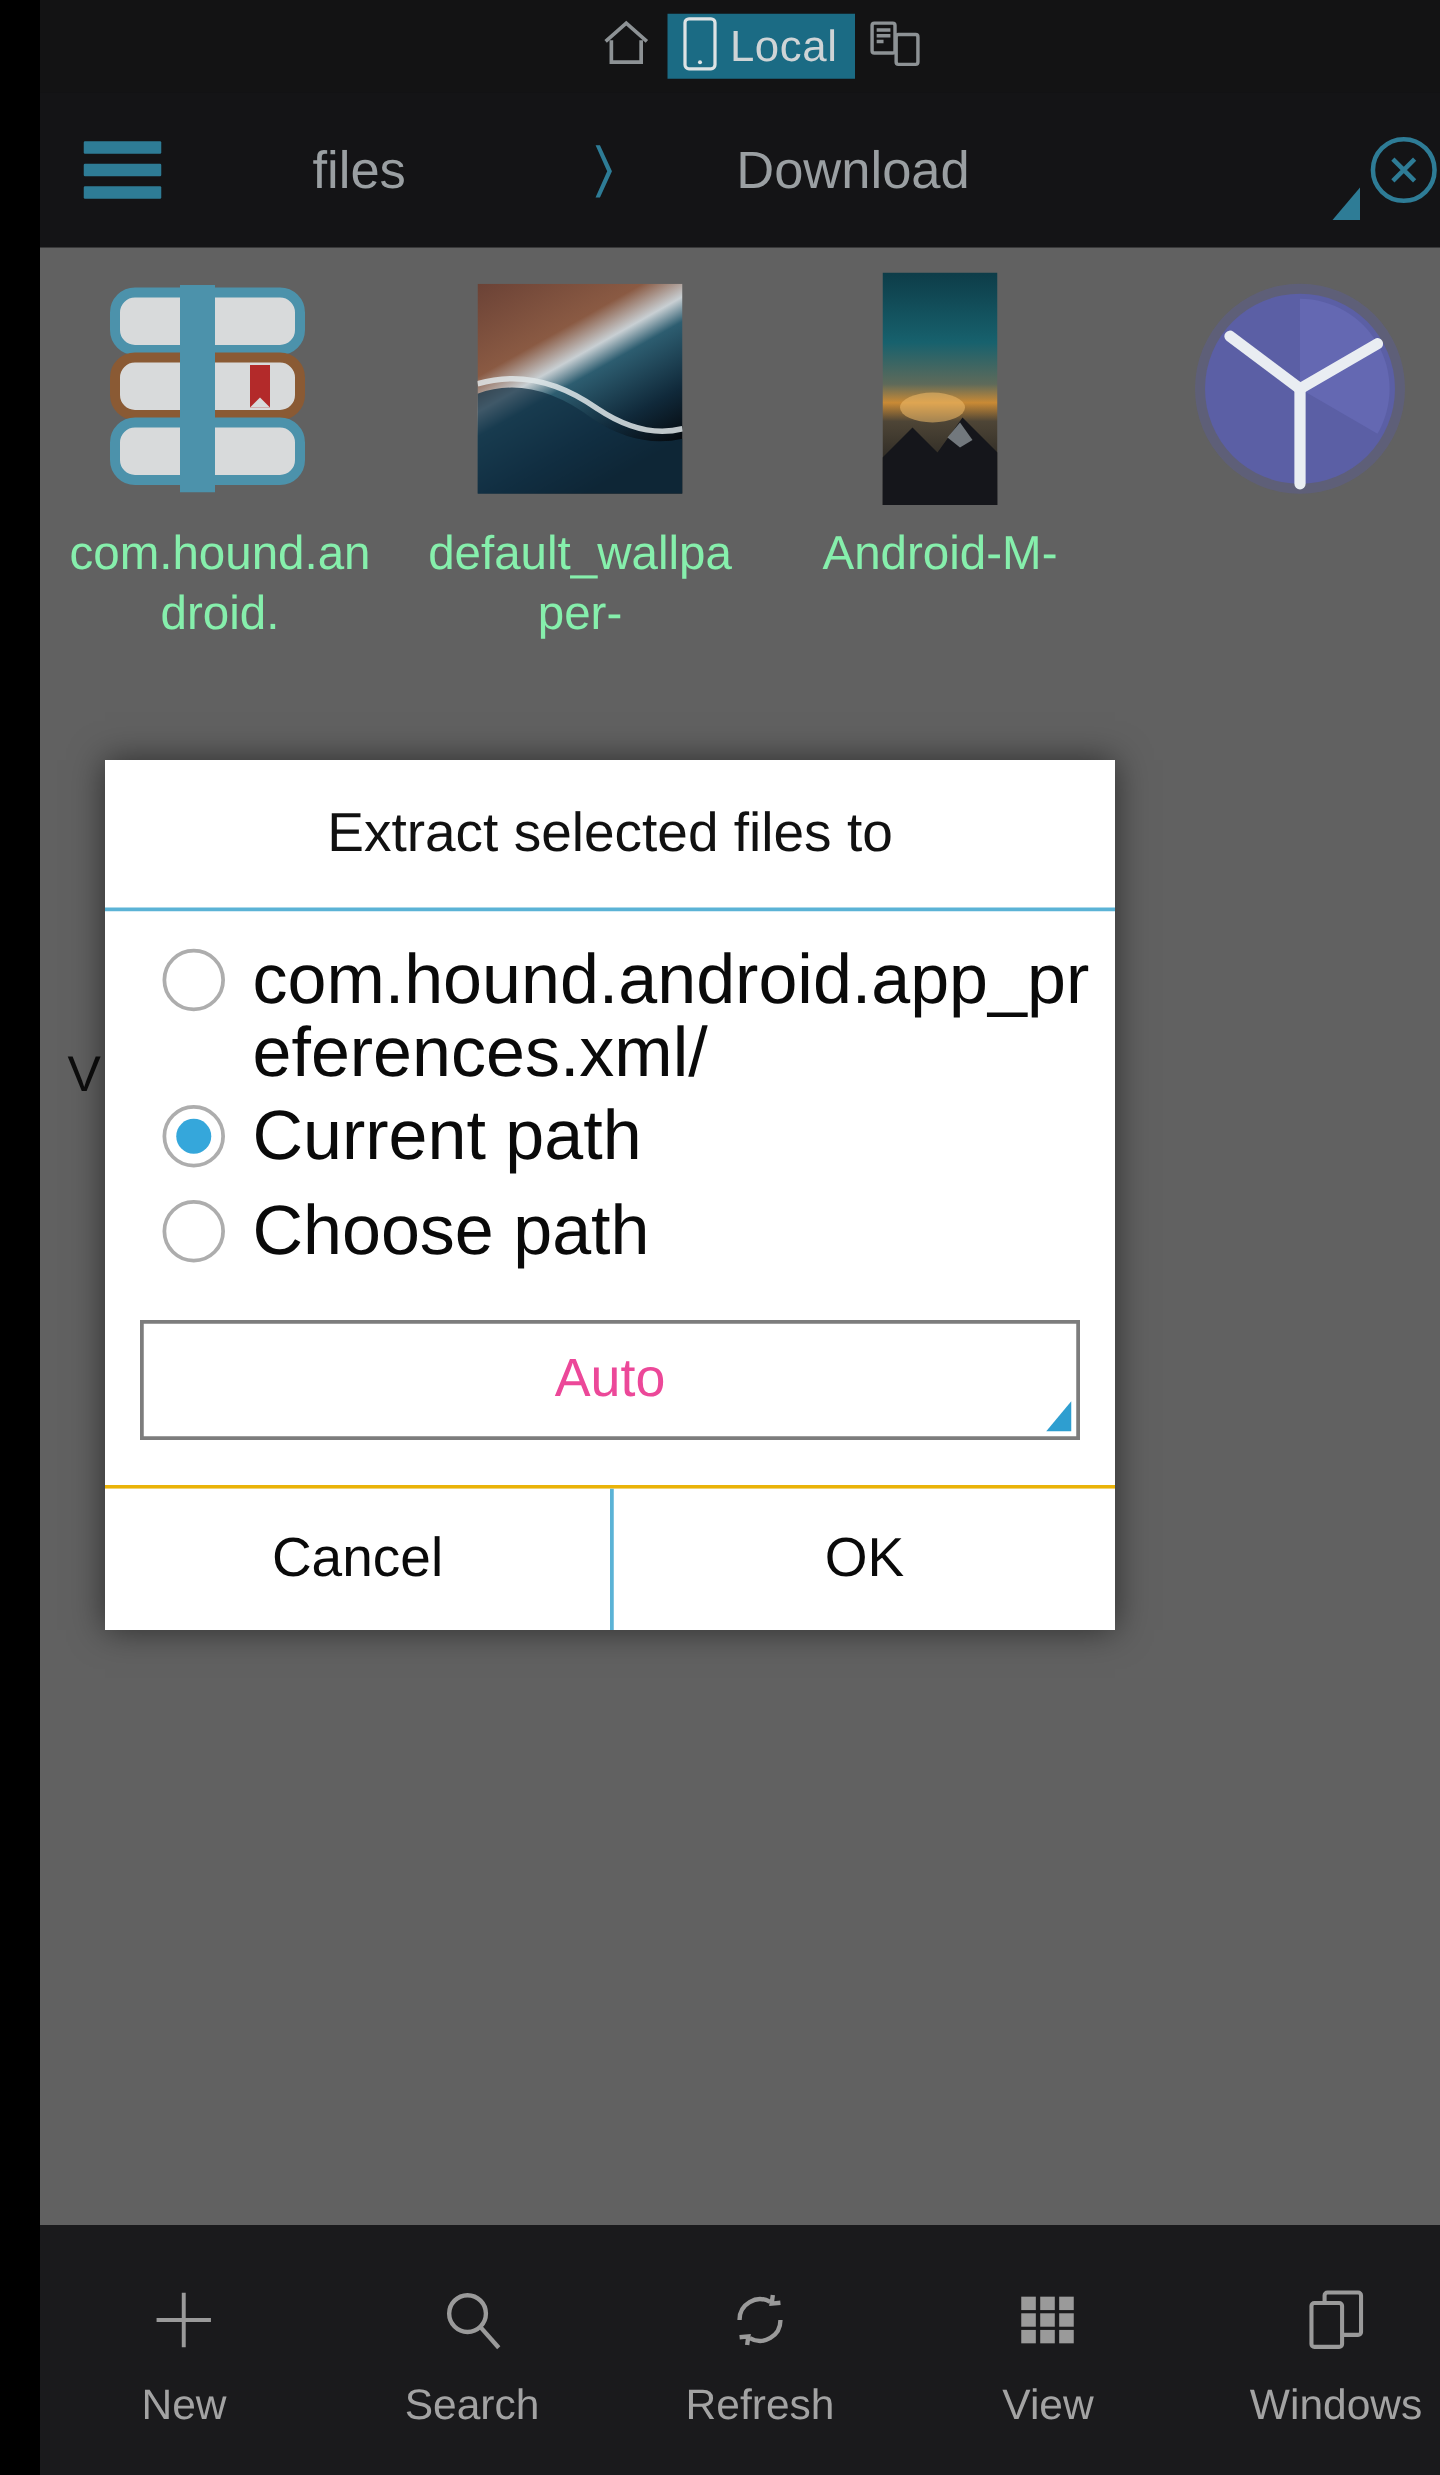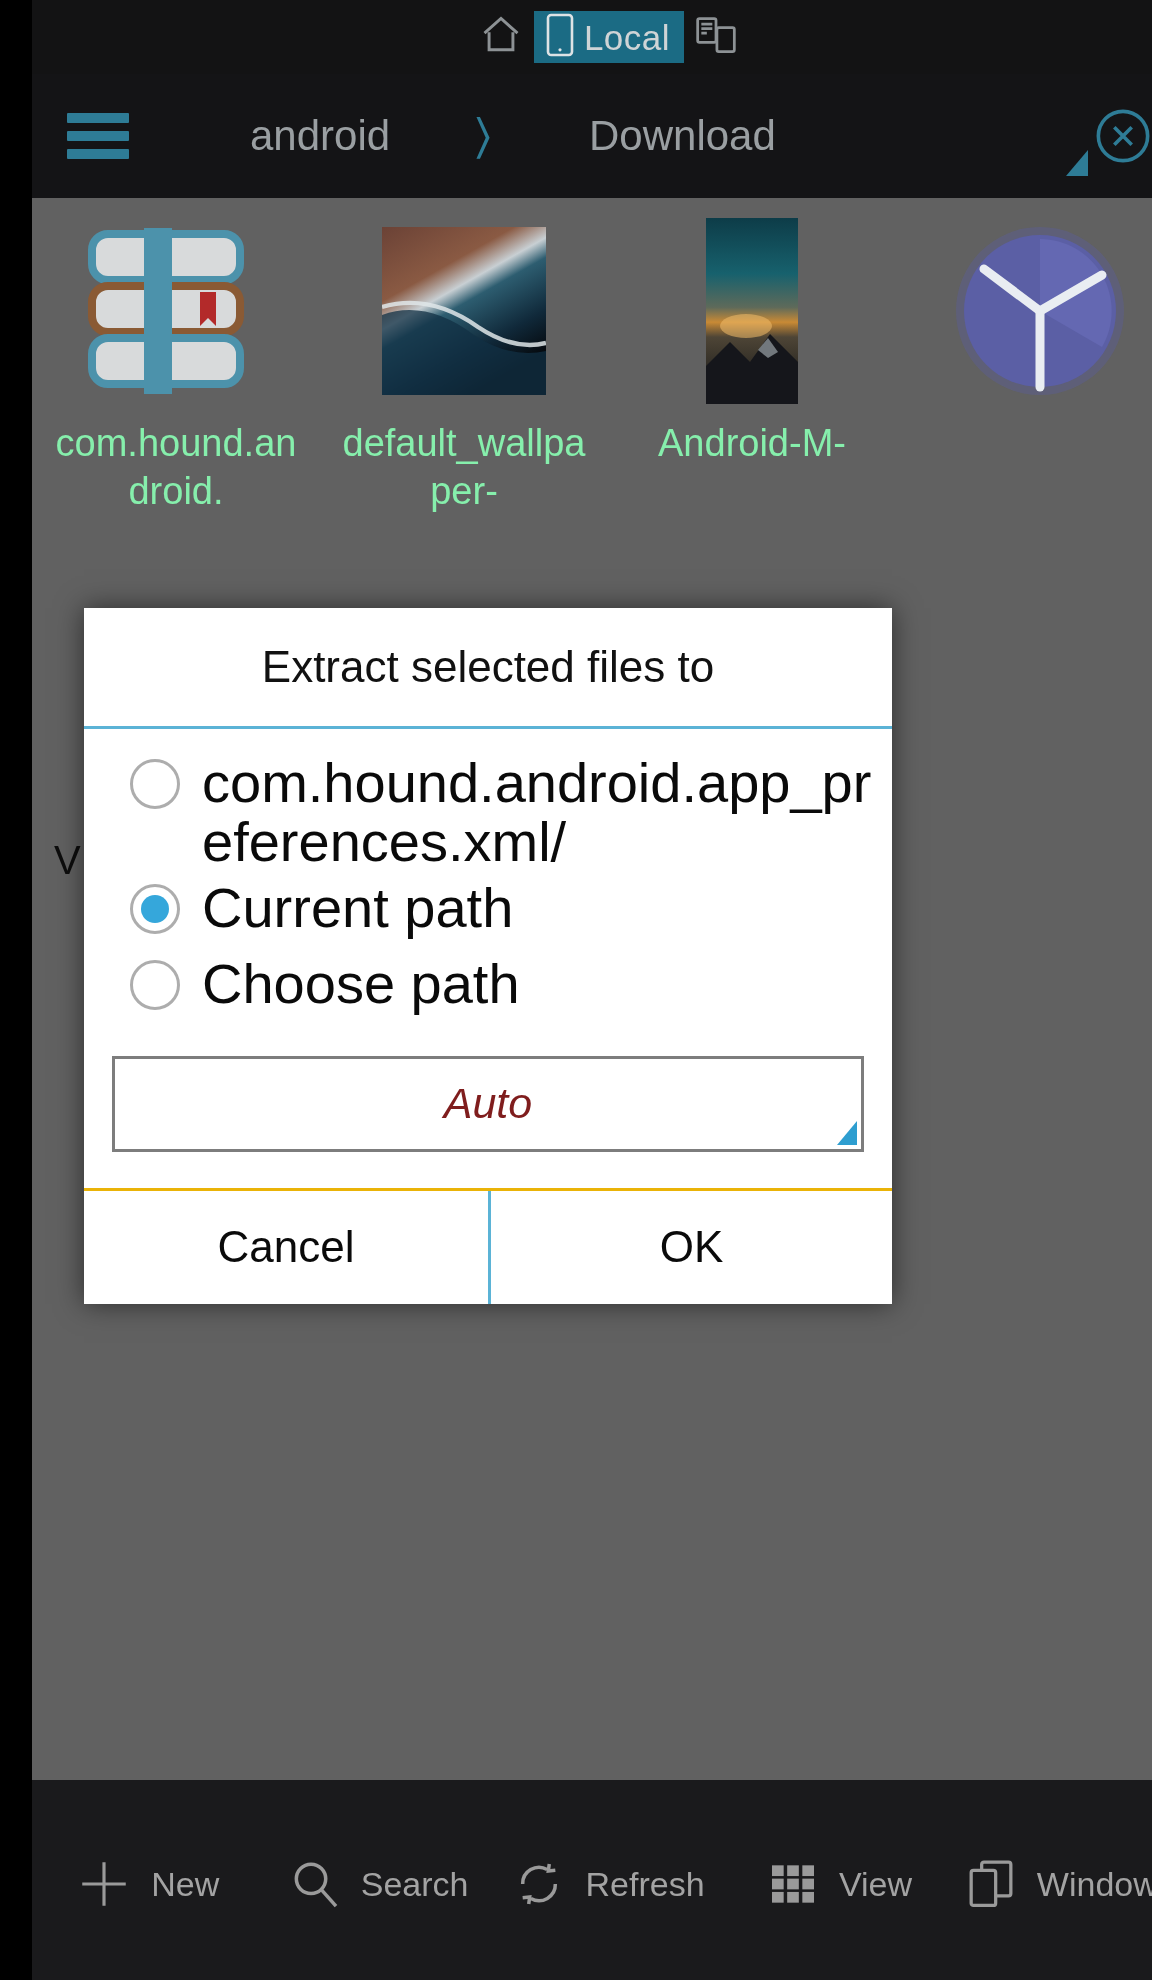--- a/index.html
+++ b/index.html
@@ -145,21 +145,21 @@
   }
 
   .selectbox {
     margin: 32px 28px 0 28px;
     height: 96px;
     border: 3px solid #7d7d7d;
     background: #fff;
     position: relative;
     display: flex; align-items: center; justify-content: center;
   }
-  .selectbox .sel-val { color: #7f1d1d; font-size: 43px; font-style: italic; }
+  .selectbox .sel-val { color: #ec4899; font-size: 43px; }
   .selectbox .sel-tri {
     position: absolute; right: 4px; bottom: 4px;
     width: 0; height: 0;
     border-left: 20px solid transparent;
     border-bottom: 24px solid #2e9ed0;
   }
 
   .dlg-foot {
     margin-top: 36px;
     border-top: 3px solid #eab308;
@@ -176,21 +176,21 @@
 
   
   .toolbar {
     position: absolute; left: 0; bottom: 0;
     width: 1152px; height: 200px;
     background: #1a1a1c;
     display: flex;
   }
   .tb-item {
     flex: 1 1 20%;
-    display: flex; 
+    display: flex; flex-direction: column;
     align-items: center; justify-content: center;
     gap: 18px;
     padding-top: 8px;
   }
   .tb-label { color: #a3a3a3; font-size: 34px; }
   .tb-ico { height: 62px; display: flex; align-items: center; justify-content: center; }
 </style>
 </head>
 <body>
 
@@ -227,21 +227,21 @@
       </span>
     </div>
   </div>
 
   <div class="navbar">
     <div class="hamburger">
       <i></i>
         <i></i>
         <i></i>
     </div>
-    <div class="crumb c1">android</div>
+    <div class="crumb c1">files</div>
     <div class="crumb sep">〉</div>
     <div class="crumb c2">Download</div>
     <div class="corner-tri"></div>
     <div class="closebtn">
       <svg width="58" height="58" viewBox="0 0 24 24" fill="none" stroke="#2e7c96" stroke-width="1.5">
         <circle cx="12" cy="12" r="10.2"></circle>
         <path d="M8.4 8.4 L15.6 15.6 M15.6 8.4 L8.4 15.6"></path>
       </svg>
     </div>
   </div>

